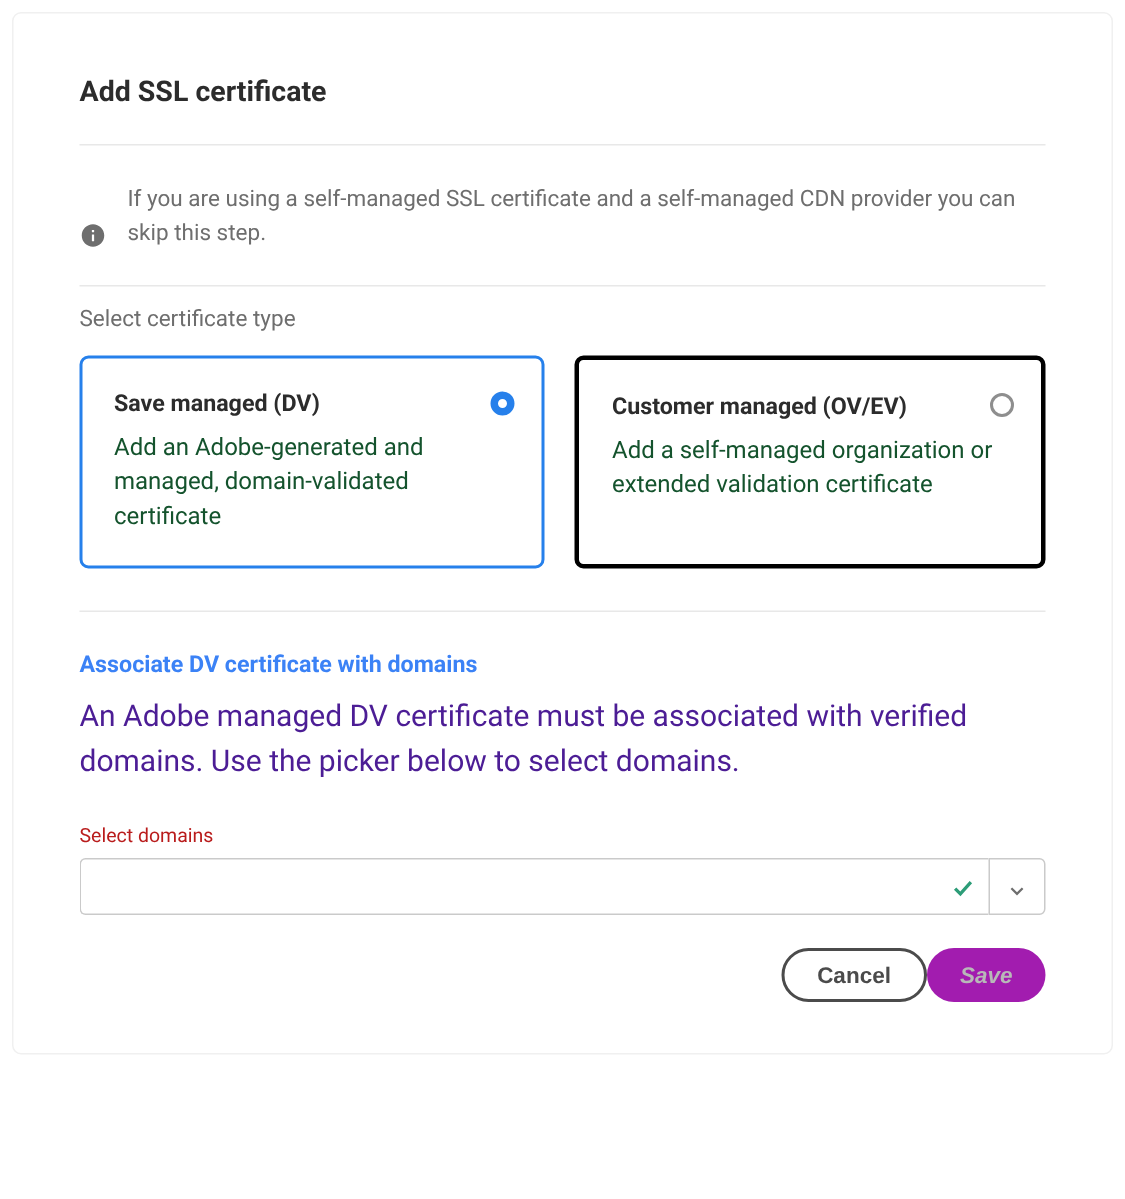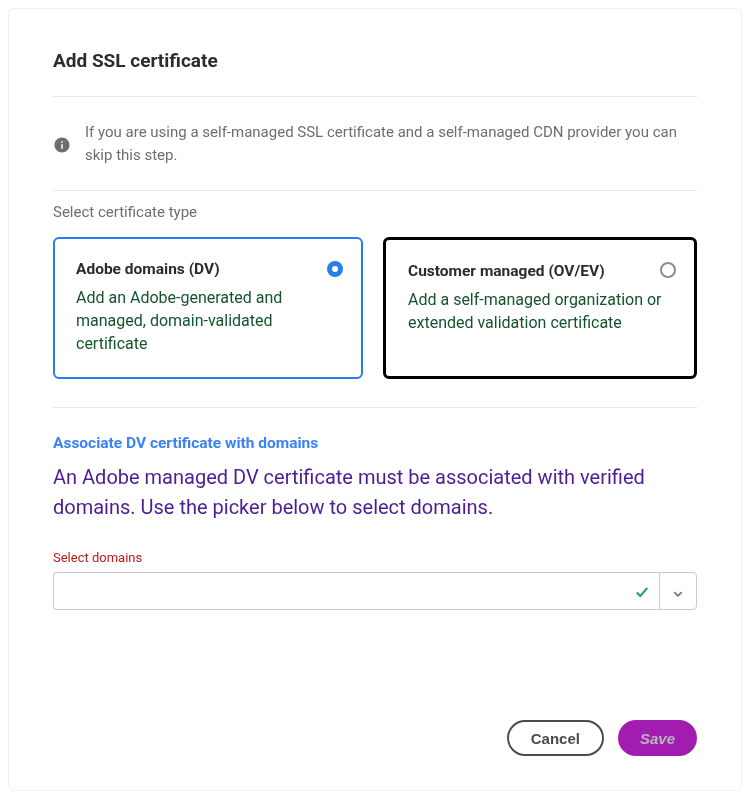--- a/index.html
+++ b/index.html
@@ -12,37 +12,37 @@
       background: #fff;
       width: 750px;
       height: 799px;
       padding: 0;
     }
     .dialog {
       padding: 40px 44px 30px 44px;
       border: 1px solid #f0f0f0;
       border-radius: 6px;
       margin: 8px;
-      height: 783px;
+      height: 695px;
       position: relative;
     }
     .dialog-title {
       font-size: 19px;
       font-weight: 700;
       color: #2c2c2c;
       margin-bottom: 24px;
     }
     .divider {
       border: none;
       border-top: 1px solid #e8e8e8;
       margin: 0;
     }
     .info-banner {
       display: flex;
-      align-items: center;
+      align-items: flex-end;
       padding: 24px 0;
       gap: 14px;
     }
     .info-icon-wrap {
       flex-shrink: 0;
       width: 18px;
       height: 18px;
       margin-top: 2px;
     }
     .info-icon-wrap svg {
@@ -170,21 +170,20 @@
       height: 12px;
       stroke: #6e6e6e;
       stroke-width: 2;
       fill: none;
     }
     .footer {
       position: absolute;
       bottom: 34px;
       right: 44px;
       display: flex;
-      gap: 14px;
       align-items: center;
     }
     .btn {
       height: 36px;
       padding: 0 22px;
       border-radius: 18px;
       font-size: 15px;
       font-weight: 600;
       cursor: pointer;
       display: flex;
@@ -222,21 +221,21 @@
     <div class="info-text">If you are using a self-managed SSL certificate and a self-managed CDN provider you can skip this step.</div>
   </div>
 
   <hr class="divider">
 
   <div class="section-label">Select certificate type</div>
 
   <div class="cert-options">
 
     <div class="cert-card selected">
-      <div class="cert-card-title">Adobe domains (DV)</div>
+      <div class="cert-card-title">Save managed (DV)</div>
       <div class="cert-card-desc">Add an Adobe-generated and managed, domain-validated certificate</div>
       <span class="radio checked"></span>
     </div>
 
     <div class="cert-card">
       <div class="cert-card-title">Customer managed (OV/EV)</div>
       <div class="cert-card-desc">Add a self-managed organization or extended validation certificate</div>
       <span class="radio unchecked"></span>
     </div>
 

